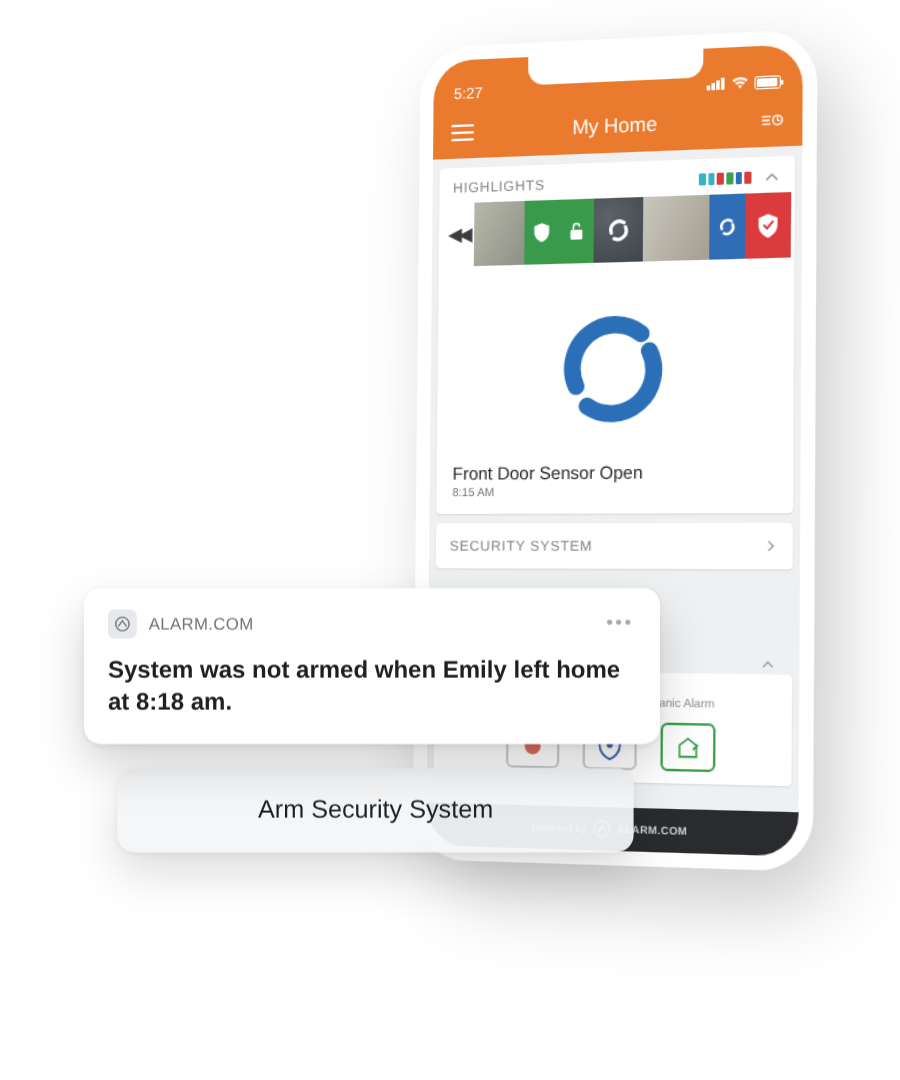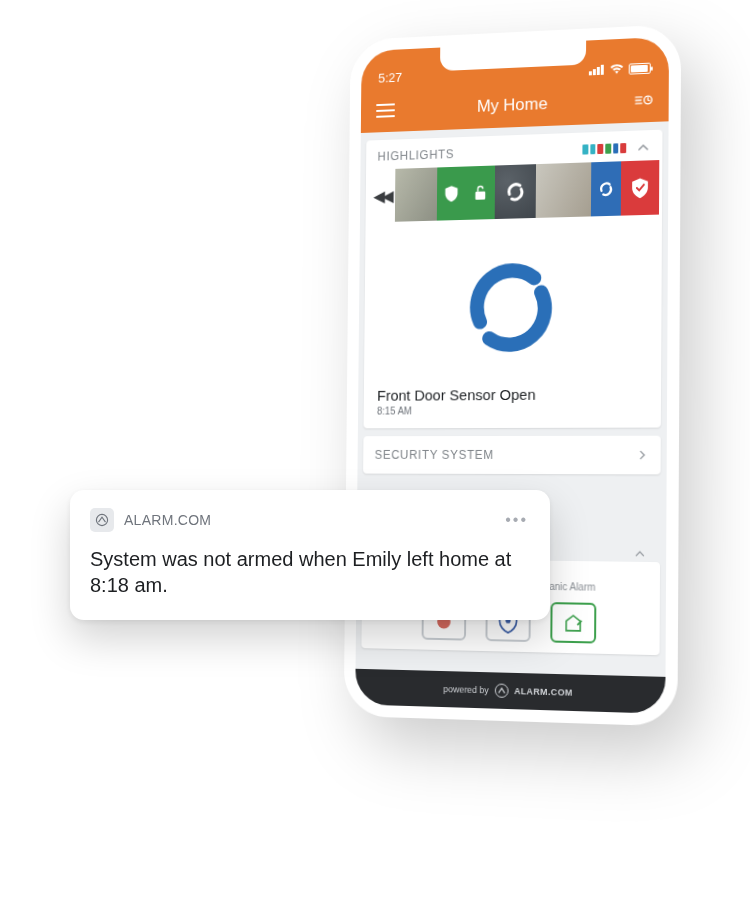--- a/index.html
+++ b/index.html
@@ -206,20 +206,21 @@
   }
   .notif-app-icon {
     width:24px; height:24px; background:#e7e9ec; border-radius:5px;
     display:flex; align-items:center; justify-content:center;
   }
   .notif-dots { color:#a7abb2; letter-spacing:2px; font-size:16px;}
   .notif-body {
     font-size: 20px;
     line-height: 26px;
     color:#1d1f22;
+    font-weight:bold;
   }
   .action-btn {
     position:absolute;
     left: 98px;
     top: 640px;
     width: 430px;
     height: 70px;
     background: rgba(244,245,247,.94);
     border-radius: 14px;
     display:flex; align-items:center; justify-content:center;
@@ -400,14 +401,17 @@
               <path d="M5 13 L10 6 L15 13" fill="none" stroke="#6f747c" stroke-width="1.6"></path>
             </svg>
         </span>
         <span>ALARM.COM</span>
       </div>
       <span class="notif-dots">•••</span>
     </div>
     <div class="notif-body">System was not armed when Emily left home at 8:18 am.</div>
   </div>
 
+  <div class="action-btn">
+    <span>Arm Security System</span>
+  </div>
 
 </div>
 
 </body></html>

